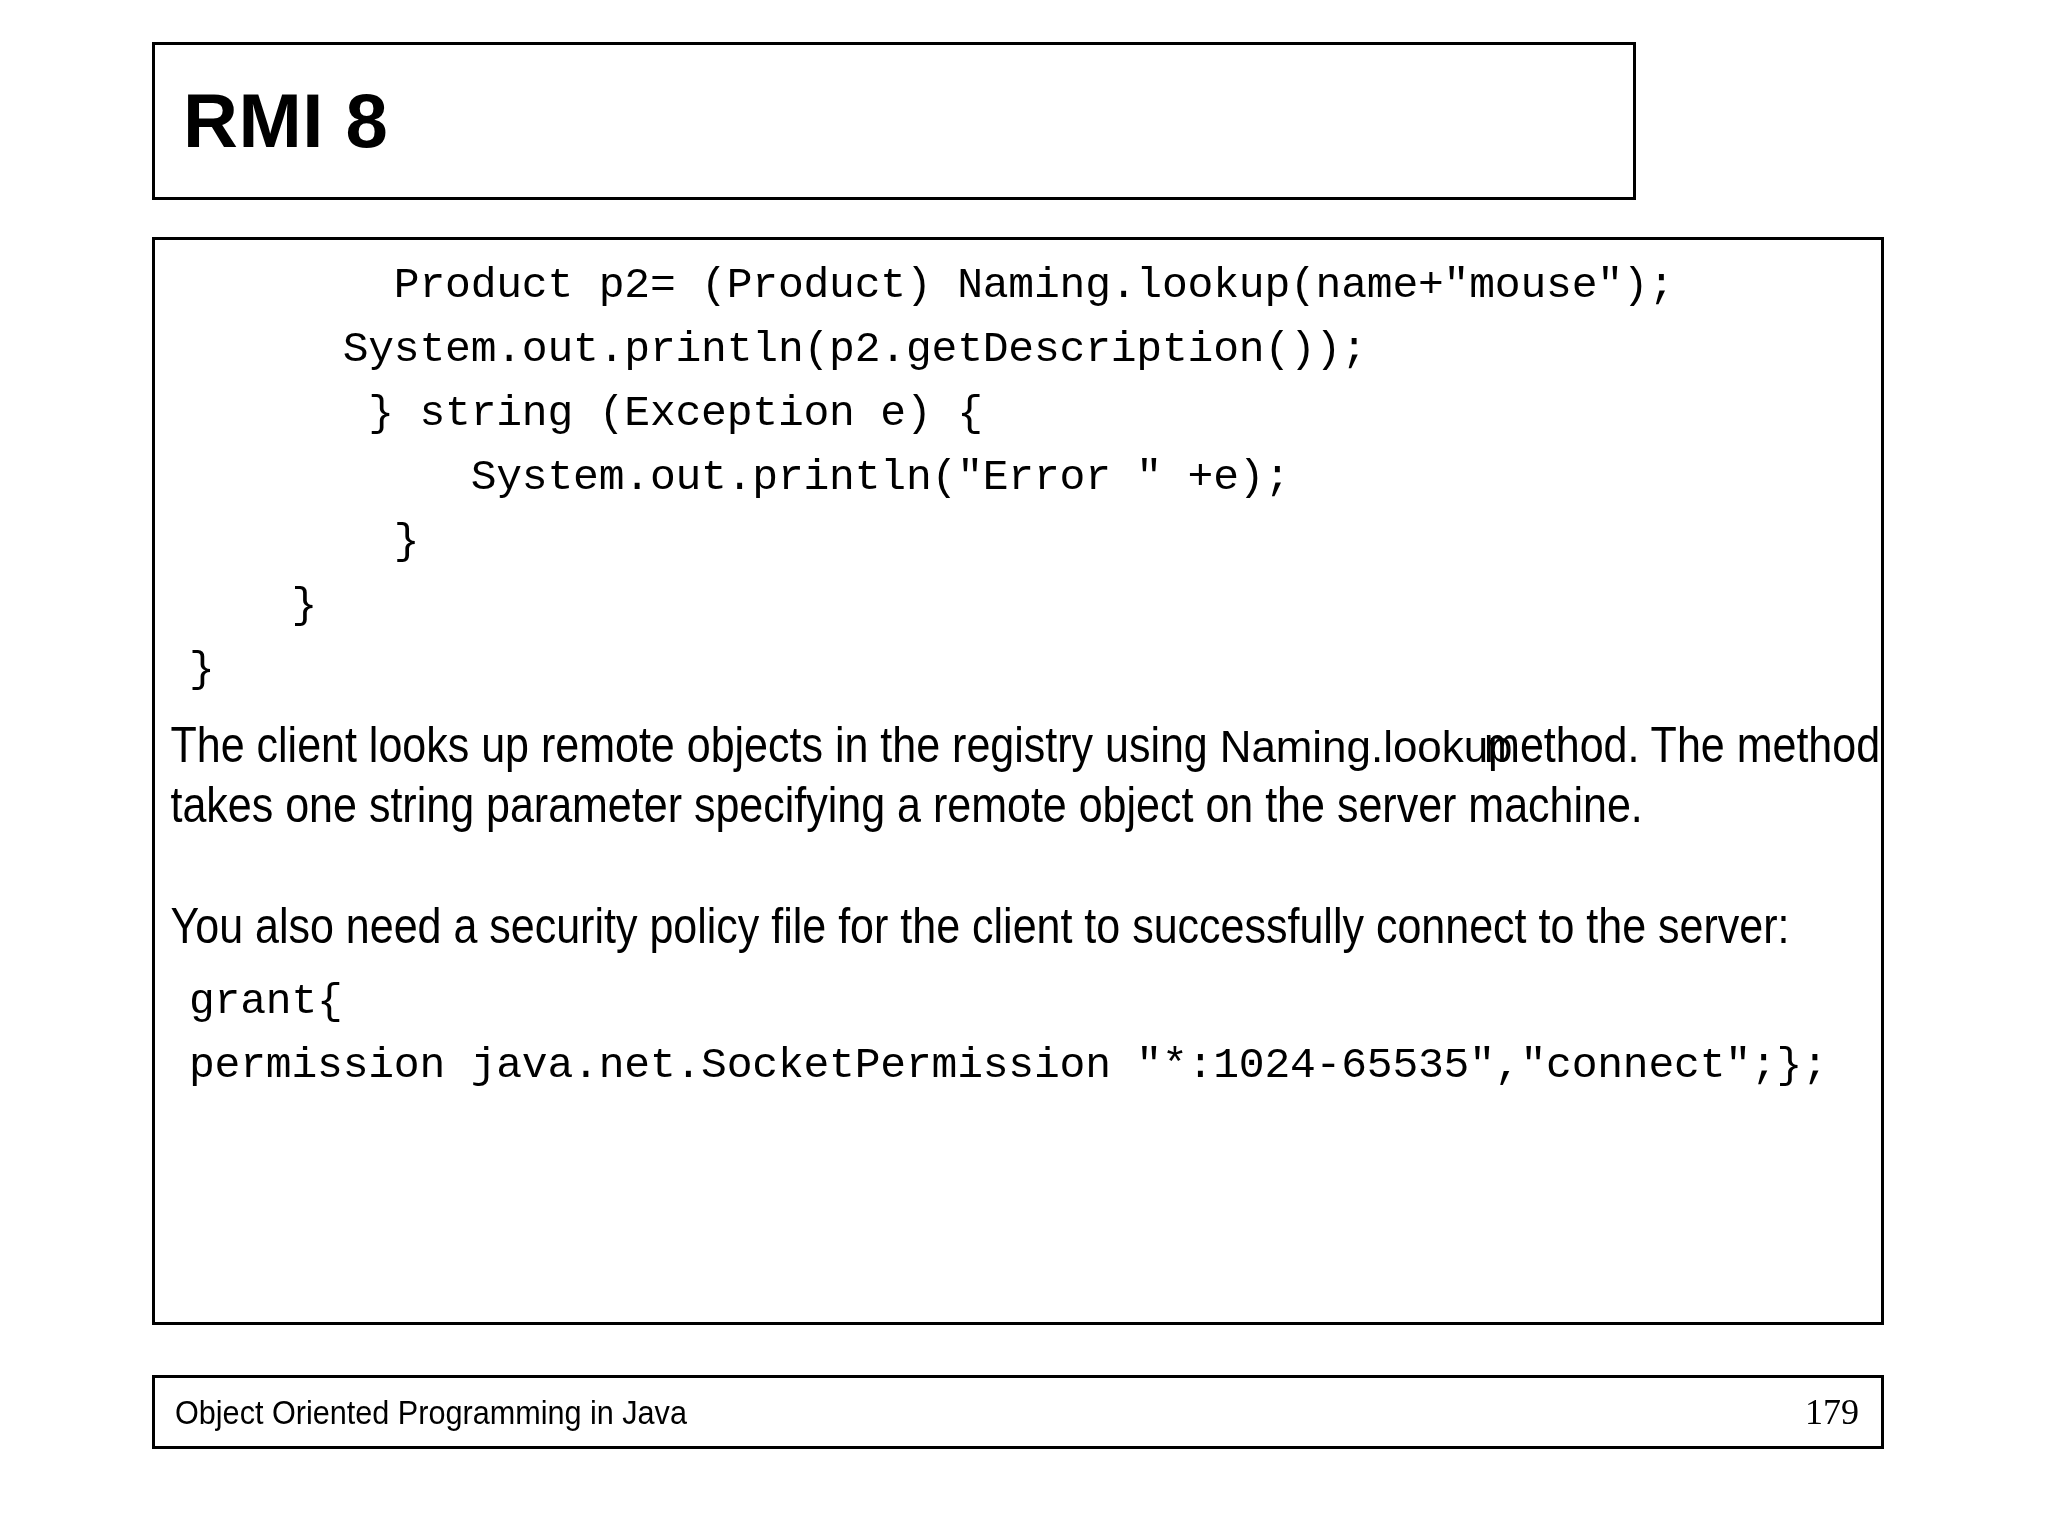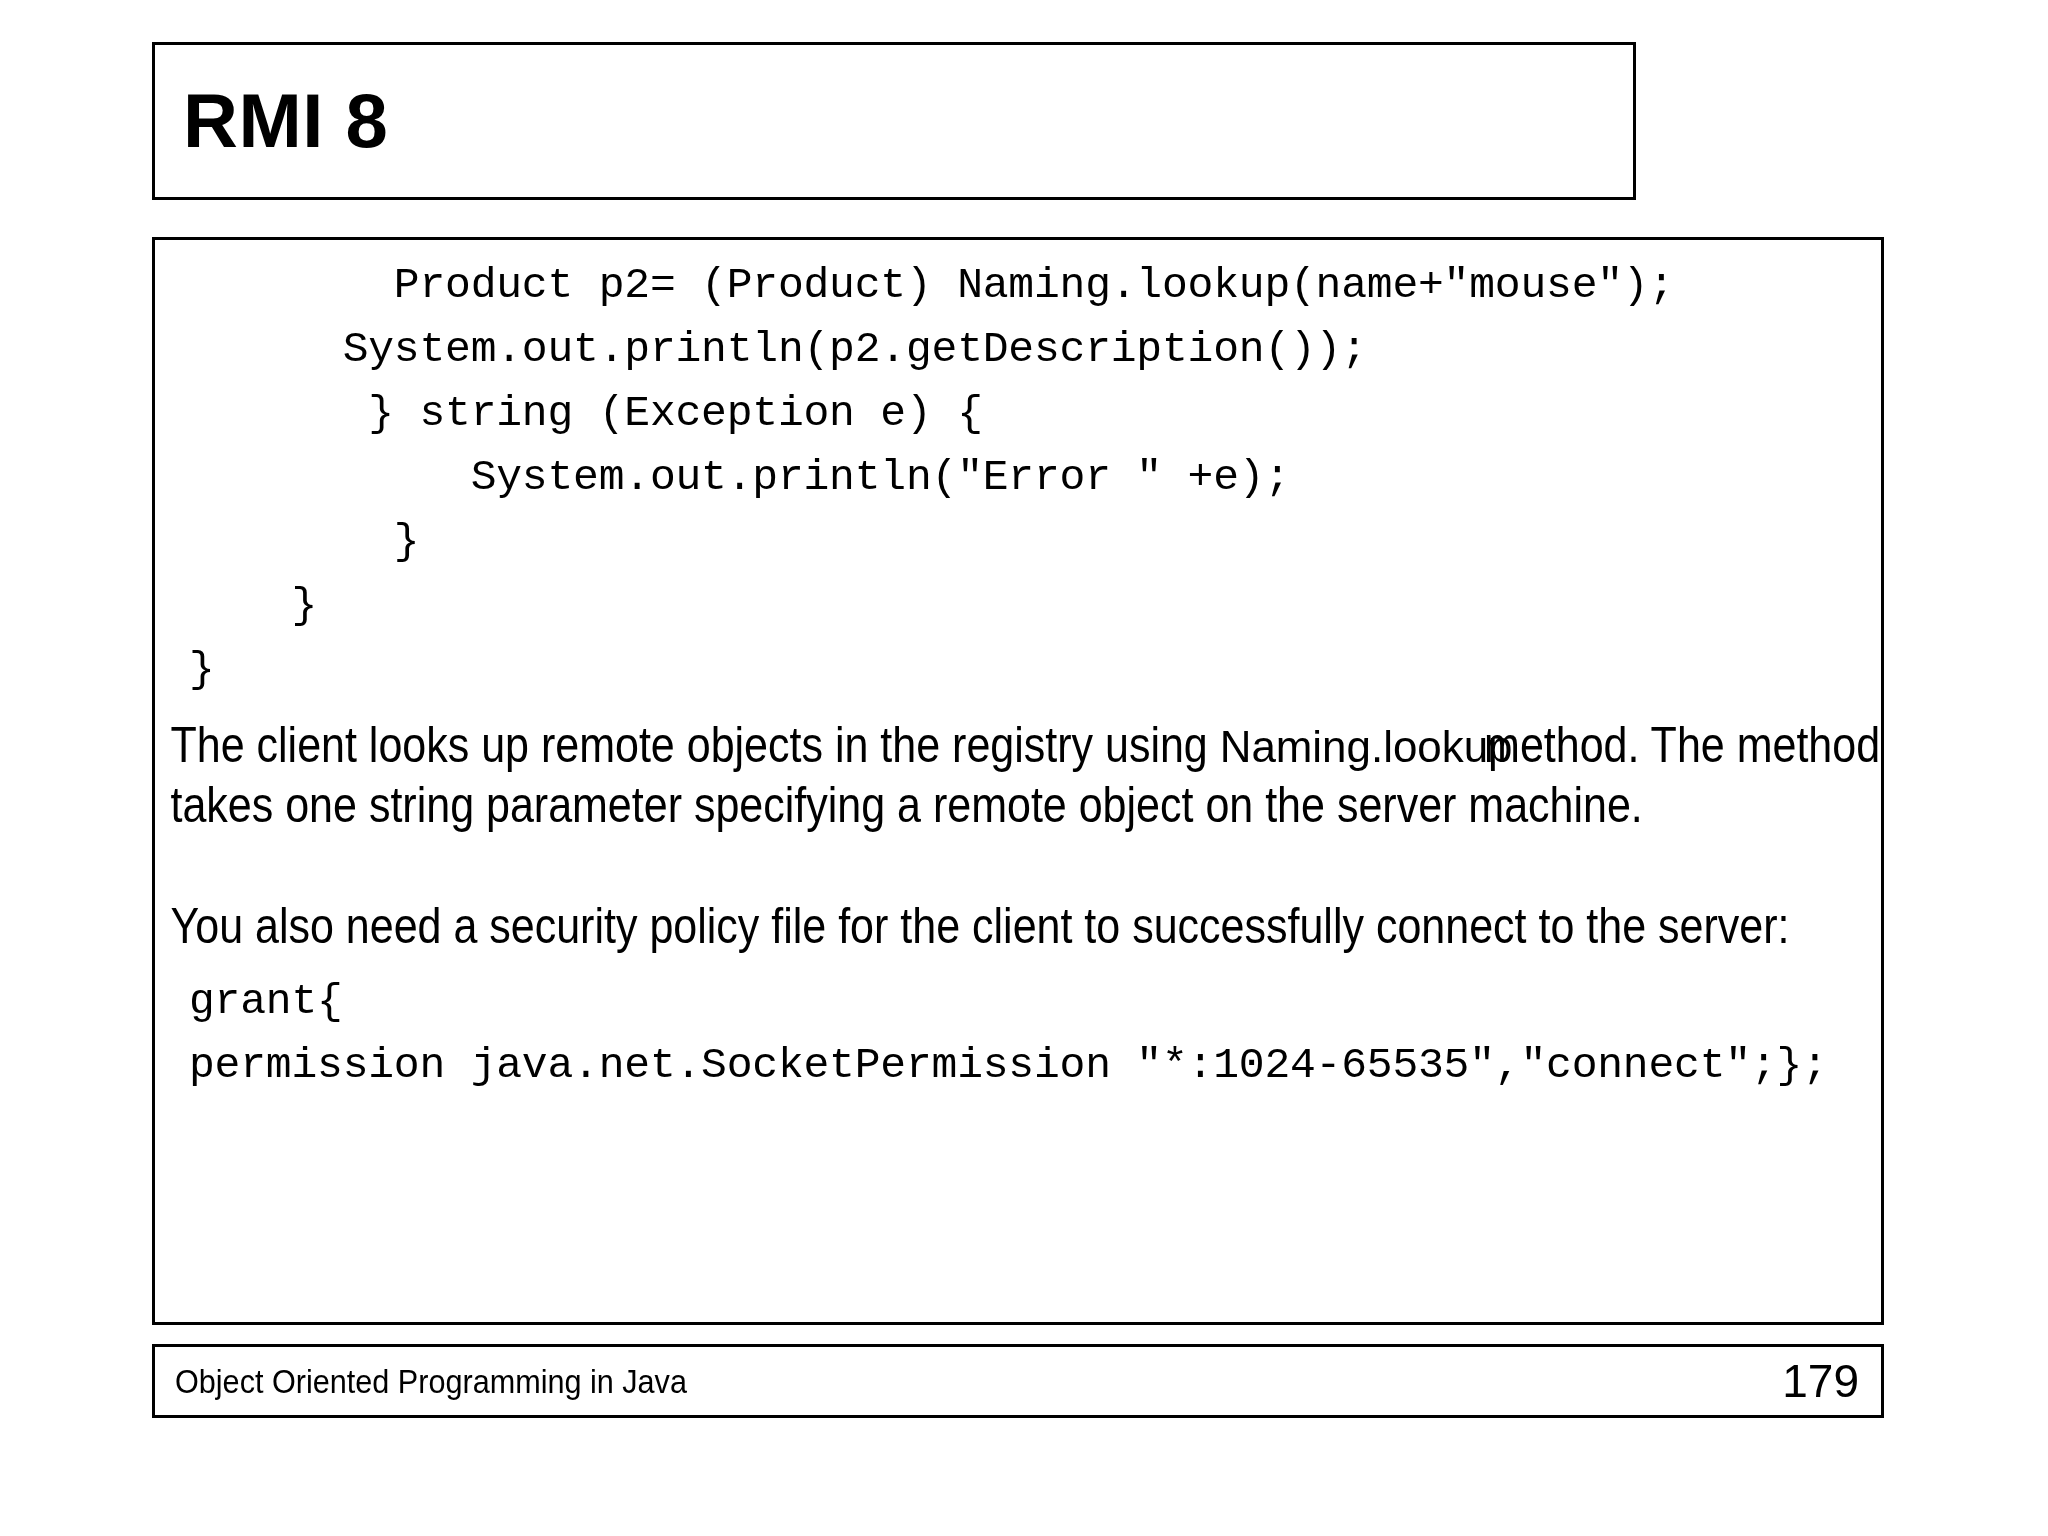--- a/index.html
+++ b/index.html
@@ -93,42 +93,42 @@
     height: 62px;
   }
   .gap-small {
     height: 14px;
   }
 
   
   .footer-box {
     position: absolute;
     left: 152px;
-    top: 1344px;
+    top: 1375px;
     width: 1732px;
     height: 74px;
     border: 3px solid #000000;
     box-sizing: border-box;
     background: #ffffff;
     display: flex;
     align-items: center;
     justify-content: space-between;
     padding: 0 22px 0 20px;
   }
   .footer-left {
     font-family: "Liberation Sans Narrow", "Liberation Sans", sans-serif;
     font-size: 34px;
     line-height: 1;
     white-space: nowrap;
     transform: scaleX(0.9);
     transform-origin: left center;
   }
   .footer-right {
-    font-family: Liberation Sans, sans-serif;
-    font-size: 46px;
+    font-family: Liberation Serif, serif;
+    font-size: 36px;
     line-height: 1;
     white-space: nowrap;
   }
 </style>
 </head>
 <body>
 
 <div class="slide">
 
   <div class="title-box">

